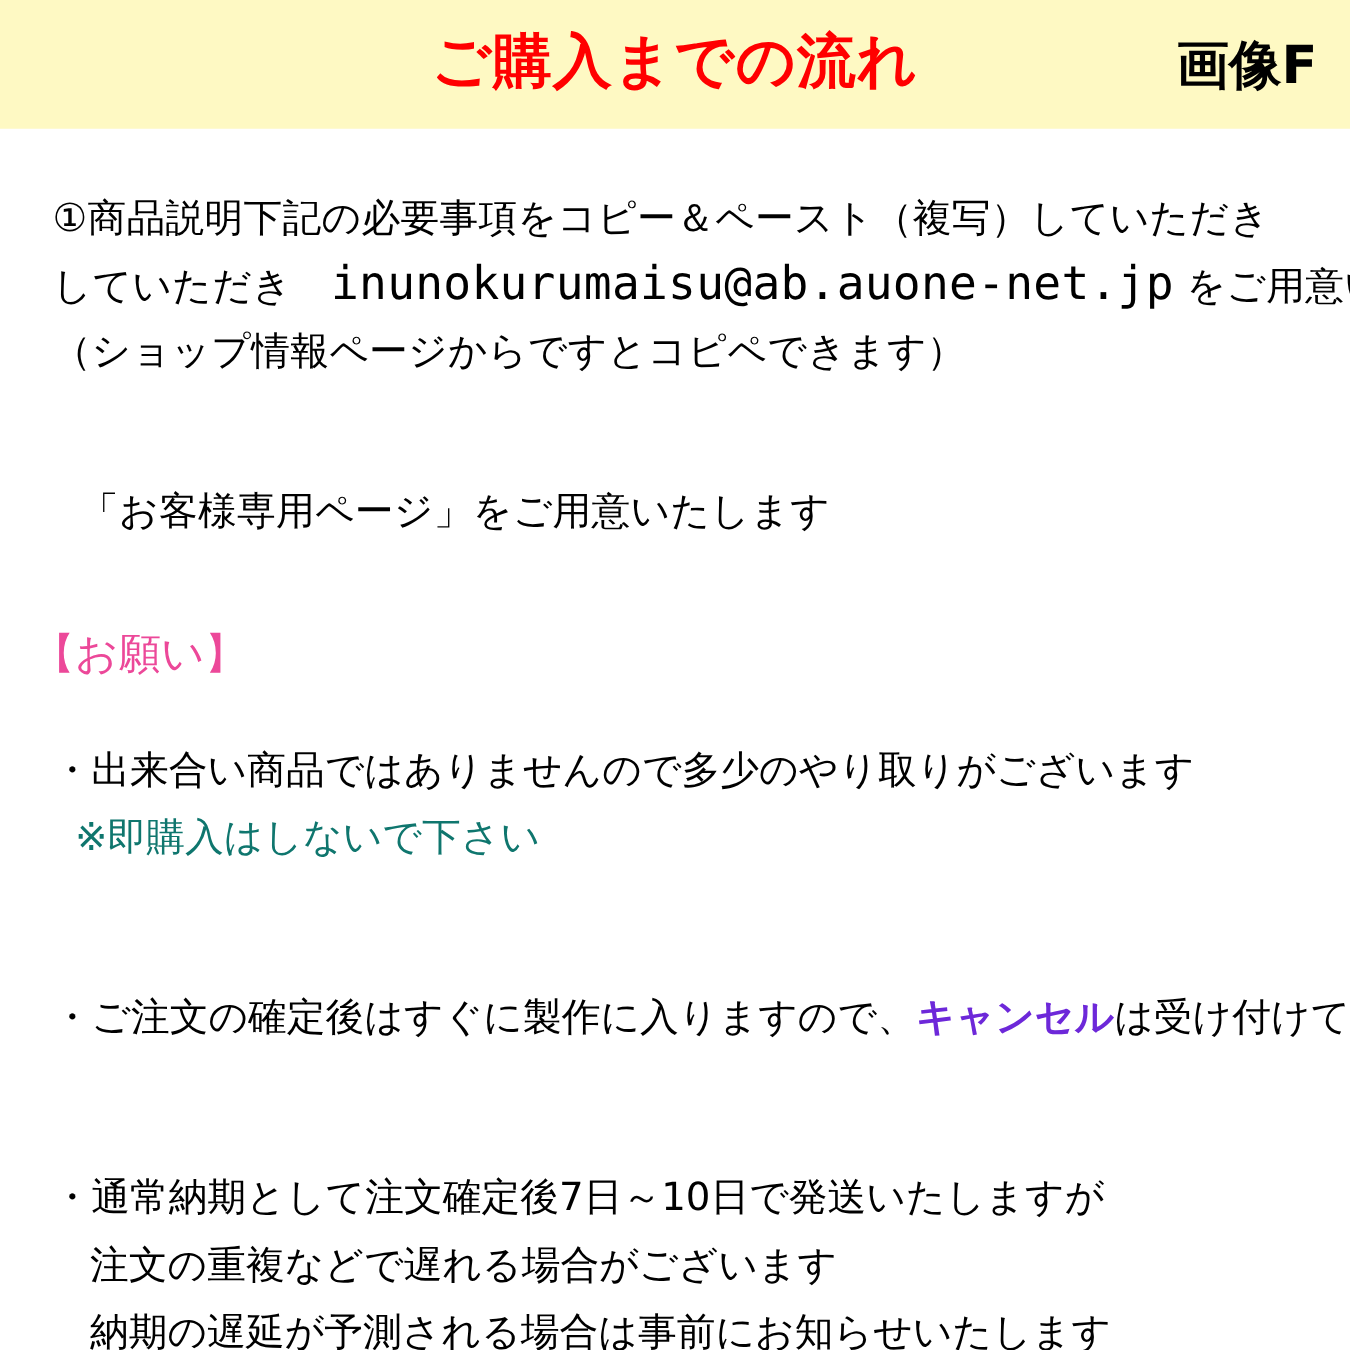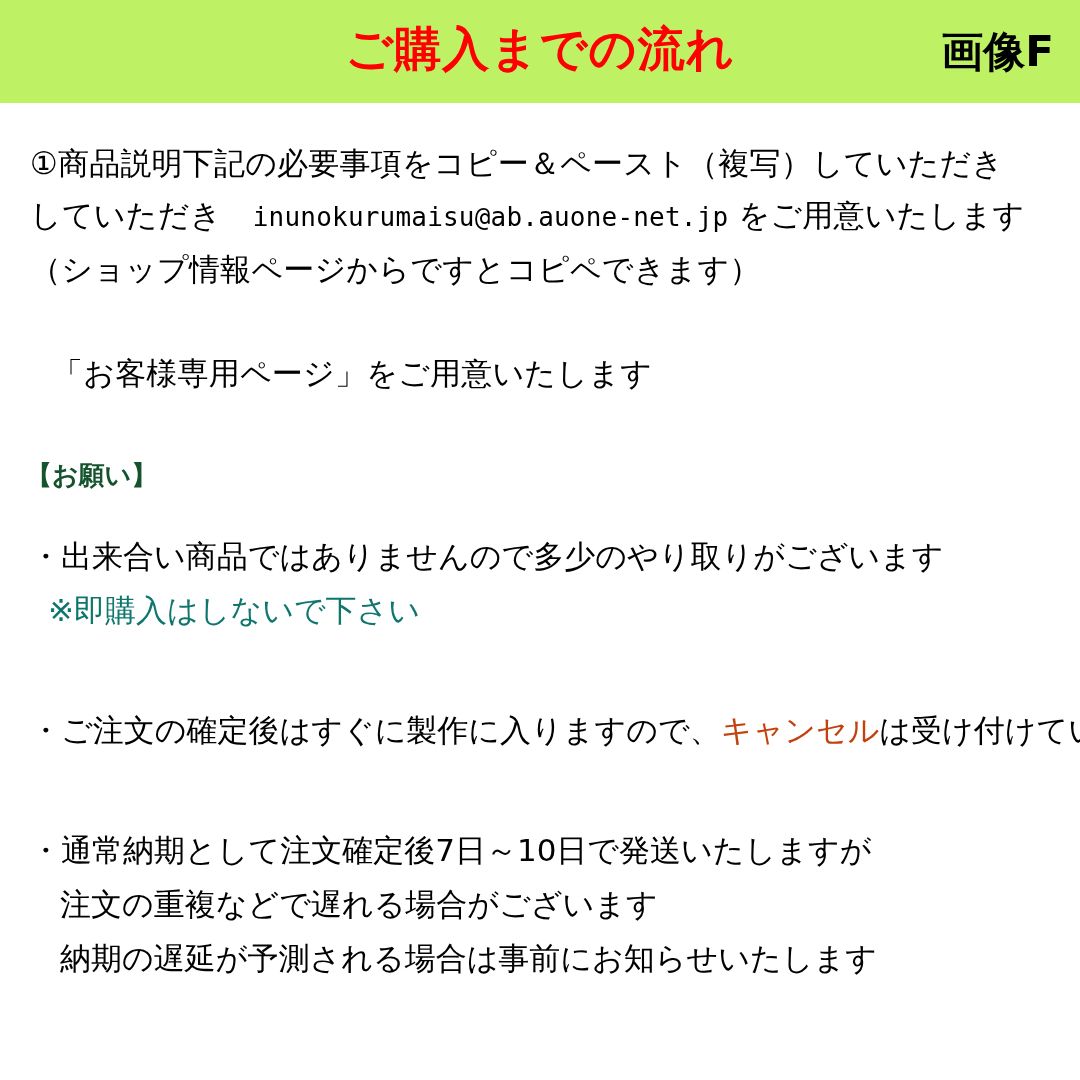--- a/index.html
+++ b/index.html
@@ -17,21 +17,21 @@
     position: relative;
     width: 1080px;
     height: 1080px;
     box-sizing: border-box;
   }
   
   .header {
     position: relative;
     width: 100%;
     height: 103px;
-    background: #bef264;
+    background: #fef9c3;
     box-sizing: border-box;
   }
   .header-title {
     position: absolute;
     left: 0;
     right: 0;
     top: 18px;
     text-align: center;
     color: #ff0000;
     font-size: 47px;
@@ -48,47 +48,47 @@
     font-weight: bold;
     font-family: "DejaVu Sans", sans-serif;
   }
   
   .body {
     position: relative;
     padding: 0 26px;
     box-sizing: border-box;
   }
   .block {
-    margin: 4px;
+    margin: 16px;
   }
   .line {
     color: #000000;
     font-size: 31px;
     line-height: 52px;
     white-space: nowrap;
     font-family: "DejaVu Sans", sans-serif;
     letter-spacing: 0.2px;
   }
   .mono {
     font-family: "DejaVu Sans Mono", monospace;
-    font-size: 26px;
+    font-size: 37px;
   }
   .indent-1 { padding-left: 22px; }
   .spacer-sm { height: 22px; }
   .spacer-md { height: 44px; }
   .spacer-lg { height: 58px; }
 
   .heading-red {
-    color: #14532d;
-    font-size: 26px;
-    font-weight: bold;
+    color: #ec4899;
+    font-size: 34px;
+    font-weight: normal;
     line-height: 56px;
     font-family: "DejaVu Sans", sans-serif;
   }
-  .red-bold { color: #c2410c; font-weight: normal; }
+  .red-bold { color: #6d28d9; font-weight: bold; }
 
   .bullet-line {
     color: #000000;
     font-size: 31px;
     line-height: 54px;
     white-space: nowrap;
     font-family: "DejaVu Sans", sans-serif;
   }
   .sub-line {
     color: #000000;

